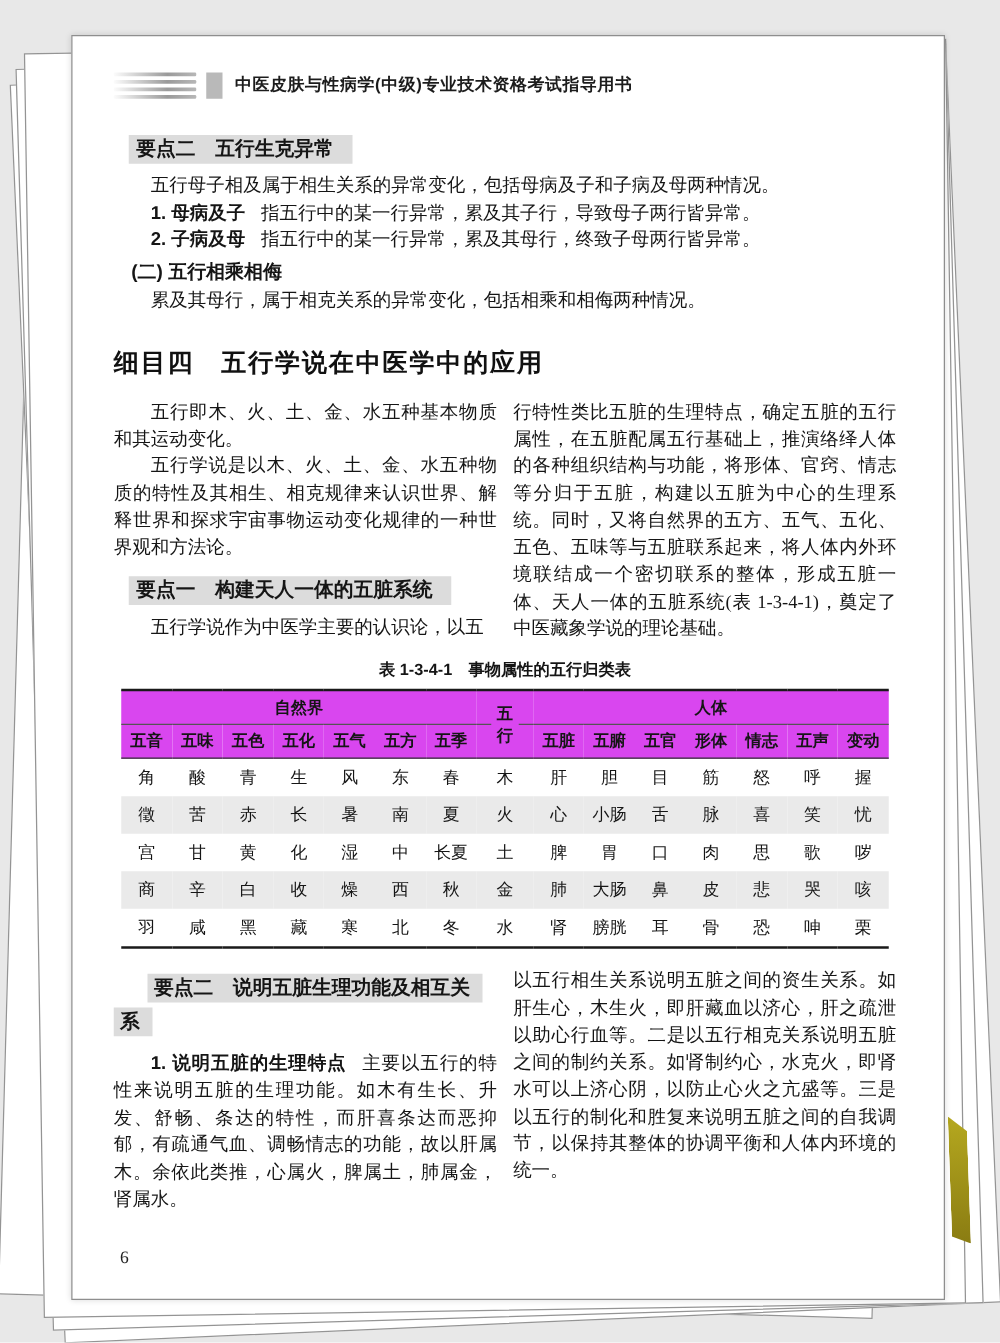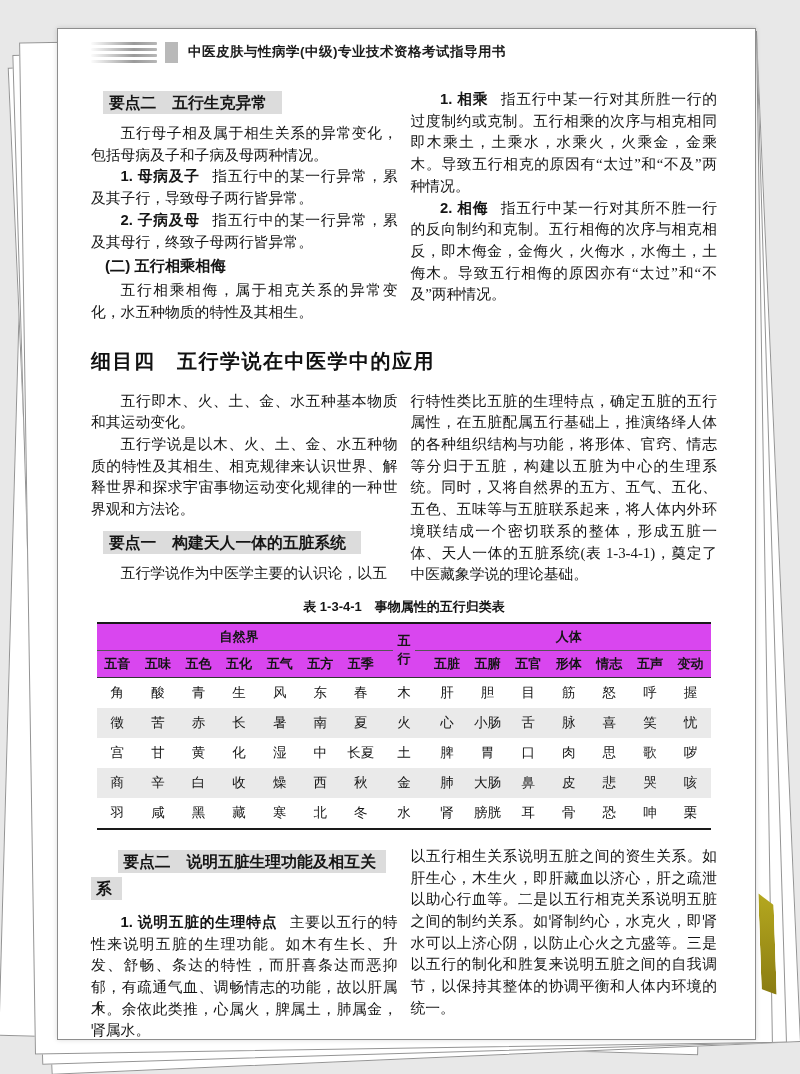--- a/index.html
+++ b/index.html
@@ -18,21 +18,21 @@
   .sheet-b2{left:12px;top:33px;width:745px;height:1010px;transform:rotate(-1.7deg);transform-origin:top right;z-index:3;}
   .sheet-b1{left:19px;top:31px;width:738px;height:1012px;transform:rotate(-0.9deg);transform-origin:top right;z-index:4;}
   .bookmark{position:absolute;left:760px;top:893px;width:15px;height:102px;z-index:5;
     transform:rotate(-2deg);
     background:linear-gradient(to bottom,#b5a81f,#8a7c12);
     clip-path:polygon(0 0,100% 12%,100% 100%,0 94%);}
   
   .page{
     position:absolute;left:57px;top:28px;width:699px;height:1012px;z-index:6;
     background:#fff;border:1px solid #8e8e8e;box-sizing:border-box;
-    padding:10px 38px 0 33px;
+    padding:26px 38px 0 33px;
     box-shadow:0 0 5px rgba(0,0,0,0.15);
   }
   
   .page-header{display:flex;align-items:center;height:26px;margin-bottom:4px;}
   .speed-lines{width:66px;height:21px;display:flex;flex-direction:column;justify-content:space-between;flex:none;}
   .speed-lines i{display:block;height:3px;border-radius:1px;
     background:linear-gradient(to right,rgba(170,170,170,0.04),#9a9a9a 65%,#b7b7b7);}
   .hdr-square{width:13px;height:21px;background:#b9b9b9;margin:0 10px 0 8px;flex:none;}
   .hdr-title{font-family:"Liberation Sans","DejaVu Sans",sans-serif;font-weight:bold;
     font-size:13.5px;letter-spacing:0.5px;color:#1c1c1c;}
@@ -96,25 +96,21 @@
     <span class="hdr-title">中医皮肤与性病学(中级)专业技术资格考试指导用书</span>
   </div>
 
   <div class="two-col top-section">
     <div class="col">
       <div class="kp-line"><span class="kp-bg">要点二　五行生克异常</span></div>
       <p class="body">五行母子相及属于相生关系的异常变化，包括母病及子和子病及母两种情况。</p>
       <p class="body"><span class="lbl">1. 母病及子</span><span>指五行中的某一行异常，累及其子行，导致母子两行皆异常。</span></p>
       <p class="body"><span class="lbl">2. 子病及母</span><span>指五行中的某一行异常，累及其母行，终致子母两行皆异常。</span></p>
       <div class="sub-head">(二) 五行相乘相侮</div>
-      <p class="body">五行相乘相侮，属于相克关系的异常变化，水五种物质的特性及其相生。</p>
-    </div>
-    <div class="col">
-      <p class="body" style="margin-top:2px"><span class="lbl">1. 相乘</span><span>指五行中某一行对其所胜一行的过度制约或克制。五行相乘的次序与相克相同即木乘土，土乘水，水乘火，火乘金，金乘木。导致五行相克的原因有“太过”和“不及”两种情况。</span></p>
-      <p class="body"><span class="lbl">2. 相侮</span><span>指五行中某一行对其所不胜一行的反向制约和克制。五行相侮的次序与相克相反，即木侮金，金侮火，火侮水，水侮土，土侮木。导致五行相侮的原因亦有“太过”和“不及”两种情况。</span></p>
+      <p class="body">累及其母行，属于相克关系的异常变化，包括相乘和相侮两种情况。</p>
     </div>
   </div>
 
   <div class="chapter-title">细目四　五行学说在中医学中的应用</div>
 
   <div class="two-col">
     <div class="col">
       <p class="body">五行即木、火、土、金、水五种基本物质和其运动变化。</p>
       <p class="body">五行学说是以木、火、土、金、水五种物质的特性及其相生、相克规律来认识世界、解释世界和探求宇宙事物运动变化规律的一种世界观和方法论。</p>
       <div class="kp-line" style="margin-top:12px"><span class="kp-bg">要点一　构建天人一体的五脏系统</span></div>

